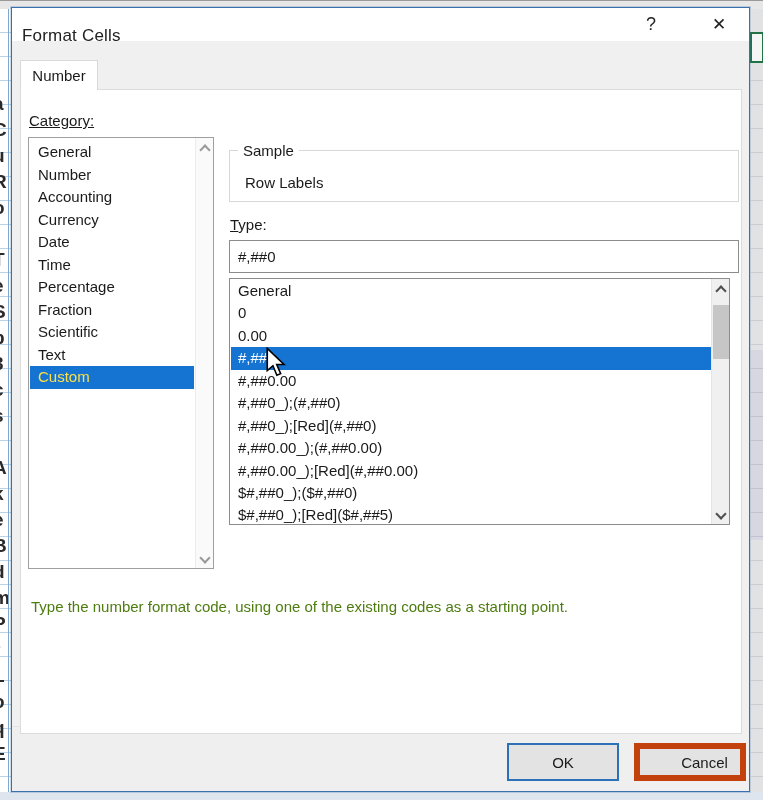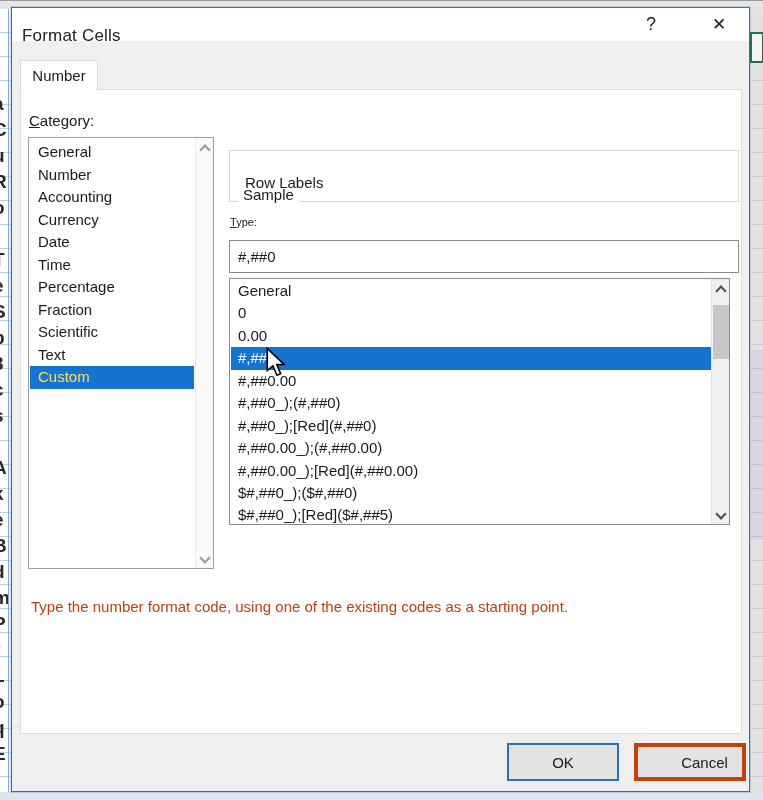--- a/index.html
+++ b/index.html
@@ -48,21 +48,21 @@
 
   
   .tab { position:absolute; left:8px; top:52px; width:78px; height:30px;
     background:#ffffff; border:1px solid #d9d9d9; border-bottom:none;
     z-index:3; display:flex; align-items:center; justify-content:center;
     font-size:15px; }
   .panel { position:absolute; left:8px; top:81px; width:722px; height:645px;
     background:#ffffff; border:1px solid #dcdcdc; z-index:2; }
 
   
-  .cat-label { position:absolute; left:8px; top:22px; font-size:15px; }
+  .cat-label { position:absolute; left:8px; top:22px; font-size:15px;text-decoration:underline; }
   .accel { text-decoration:underline; }
   .cat-list { position:absolute; left:7px; top:47px; width:186px; height:432px;
     background:#ffffff; border:1px solid #9f9f9f; }
   .cat-items { position:absolute; left:1px; top:3px; right:19px; }
   .cat-row { height:22.5px; line-height:22.5px; padding-left:8px; font-size:15px;
     white-space:nowrap; }
   .cat-row.selected { background:#1574d2; color:#fde047; }
   .cat-scroll { position:absolute; right:0; top:0; width:18px; height:100%;
     background:#fafafa; border-left:1px solid #ececec; }
 
@@ -72,50 +72,50 @@
     height:6px; border-left:2px solid #9a9a9a; border-top:2px solid #9a9a9a; }
   .chev.up::before { transform:rotate(45deg); }
   .chev.down::before { transform:rotate(225deg); top:0; }
   .chev.dark::before { border-color:#4e4e4e; }
   .chev.t { top:6px; } .chev.b { bottom:6px; }
 
   
   .sample-group { position:absolute; left:208px; top:60px; width:510px; height:52px;
     border:1px solid #d8d8d8; }
   .sample-title { position:absolute; left:8px; top:-9px; background:#ffffff;
-    padding:0 5px; font-size:15px;margin-top:44px; }
+    padding:0 5px; font-size:15px; }
   .sample-value { position:absolute; left:15px; top:23px; font-size:15px; }
 
   
-  .type-label { position:absolute; left:209px; top:126px; font-size:11px; }
+  .type-label { position:absolute; left:209px; top:126px; font-size:15px; }
   .type-input { position:absolute; left:208px; top:150px; width:510px; height:33px;
     background:#ffffff; border:1px solid #8c8c8c; font-size:15px;
     padding-left:8px; font-family:inherit; color:#1a1a1a; }
   .type-list { position:absolute; left:208px; top:188px; width:501px; height:247px;
     background:#ffffff; border:1px solid #8c8c8c; overflow:hidden; }
   .type-items { position:absolute; left:1px; top:1px; right:18px; }
   .type-row { height:22.45px; line-height:22.45px; padding-left:7px; font-size:15px;
     white-space:nowrap; }
   .type-row.selected { background:#1574d2; color:#ffffff; }
   .type-scroll { position:absolute; right:0; top:0; width:18px; height:100%;
     background:#f0f0f0; border-left:1px solid #e4e4e4; }
   .type-thumb { position:absolute; left:1px; top:26px; width:16px; height:54px;
     background:#c6c6c6; }
 
   .help-text { position:absolute; left:10px; top:508px; width:690px;
-    font-size:15px; color:#c2410c; }
+    font-size:15px; color:#4d7c0f; }
 
   
   .footer { position:absolute; left:0; top:718px; width:629px; height:65px;
     background:#efefef; border-top:1px solid #e3e3e3; }
   .btn { position:absolute; top:16px; width:112px; height:38px;
     background:#e3e3e3; font-size:15px; font-family:inherit;
     display:flex; align-items:center; justify-content:center; cursor:default; }
   .btn-ok { left:495px; border:2px solid #2c71b8; }
-  .btn-cancel { left:622px; border:4px solid #c2410c;padding-left:29px; }
+  .btn-cancel { left:622px; border:6px solid #c2410c;padding-left:29px; }
 
   
   .cursor { position:absolute; left:265px; top:347px; width:22px; height:32px;
     z-index:9; pointer-events:none; }
 </style>
 </head>
 <body>
 
 <div id="stage">
 

